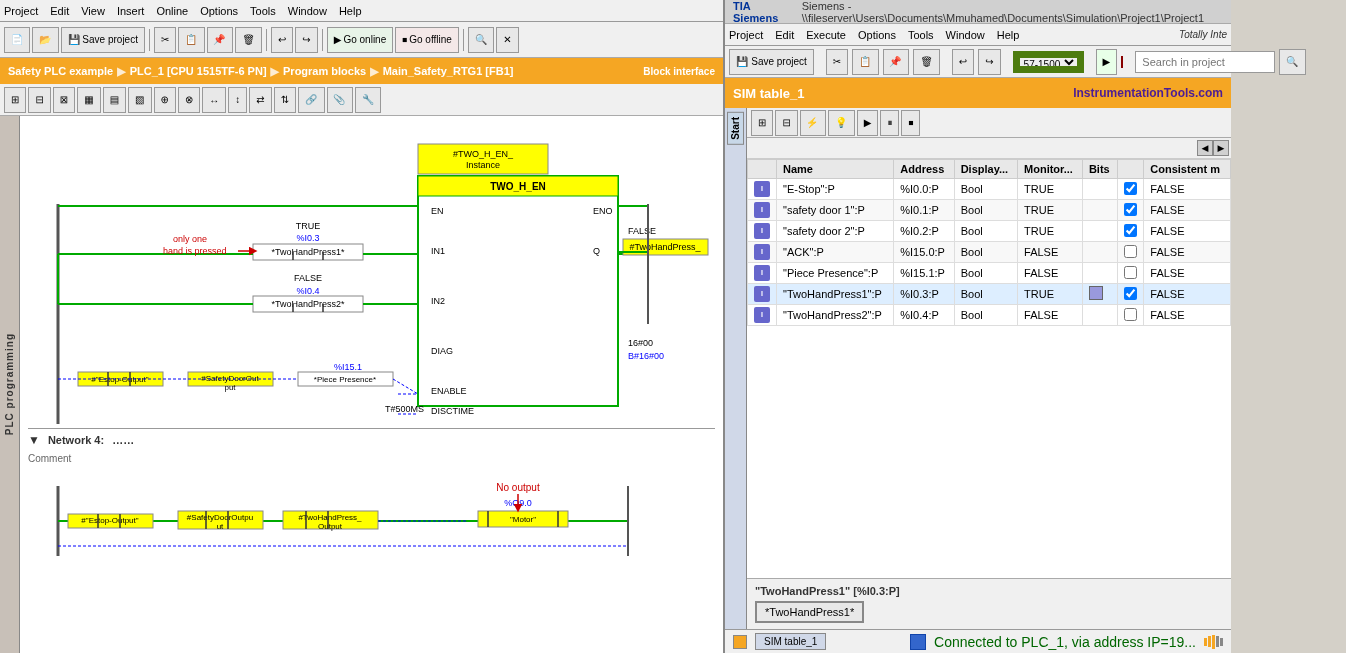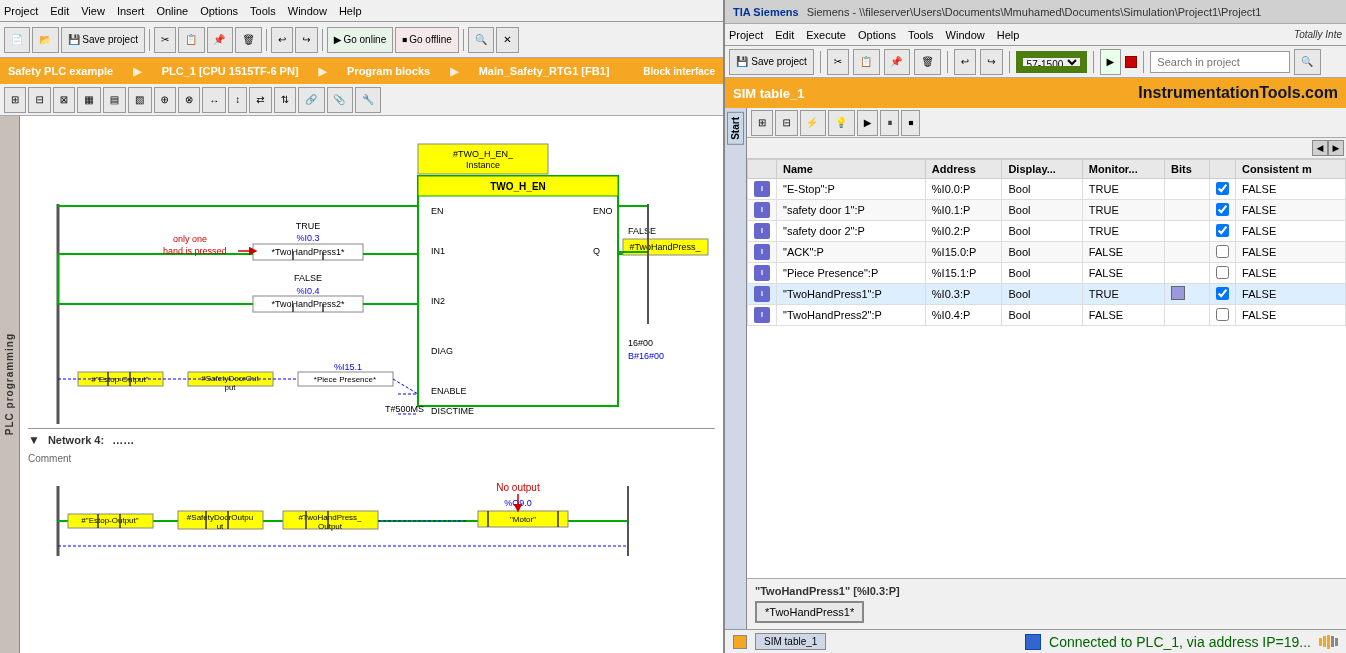--- a/index.html
+++ b/index.html
@@ -13,21 +13,21 @@
     .menu-bar span { cursor: pointer; font-size: 11px; color: #000; }
     
     
     .toolbar { background: #f0f0f0; border-bottom: 1px solid #aaa; display: flex; align-items: center; padding: 2px 4px; gap: 2px; height: 36px; flex-wrap: wrap; }
     .tb-btn { background: #e8e8e8; border: 1px solid #999; padding: 2px 6px; cursor: pointer; font-size: 10px; display: flex; align-items: center; gap: 2px; height: 26px; white-space: nowrap; }
     .tb-separator { width: 1px; background: #999; height: 22px; margin: 0 2px; }
     .tb-btn.go-online { background: #e8f4e8; }
     .tb-btn.go-offline { background: #f4e8e8; }
     
     
-    .breadcrumb { background: #f5a623; color: white; padding: 4px 8px; font-size: 11px; font-weight: bold; display: flex; align-items: center; gap: 20px; height: 26px; }
+    .breadcrumb { background: #f5a623; color: white; padding: 4px 8px; font-size: 11px; font-weight: bold; display: flex; align-items: center; gap: 4px; height: 26px; }
     .breadcrumb span { color: white; }
     .breadcrumb .sep { color: #fff; opacity: 0.8; }
     
     
     .toolbar2 { background: #f0f0f0; border-bottom: 1px solid #aaa; display: flex; align-items: center; padding: 2px 4px; gap: 2px; height: 32px; }
     
     
     .plc-area { display: flex; flex: 1; overflow: hidden; }
     .plc-sidebar { width: 20px; background: #c8c0b8; border-right: 1px solid #888; display: flex; flex-direction: column; align-items: center; justify-content: center; }
     .plc-sidebar-label { writing-mode: vertical-rl; transform: rotate(180deg); font-size: 10px; color: #333; font-weight: bold; letter-spacing: 1px; }
@@ -35,29 +35,29 @@
     .plc-content { flex: 1; background: #ffffff; overflow: auto; padding: 8px; position: relative; }
     
     
     .no-condition { color: #555; font-size: 11px; margin-bottom: 8px; }
     
     
     .network-header { display: flex; align-items: center; gap: 8px; padding: 4px 0; color: #333; font-weight: bold; font-size: 11px; border-top: 1px solid #999; margin-top: 4px; }
     .network-comment { color: #666; font-size: 10px; padding: 2px 0; }
     
     
-    #right-panel { position: absolute; top: 0; left: 725px; width: 621px; height: 653px; background: #f0f0f0; display: flex; flex-direction: column; }
+    #right-panel { position: absolute; top: 0; left: 725px; width: 506px; height: 653px; background: #f0f0f0; display: flex; flex-direction: column; }
     
     .right-menu-bar { background: #f0f0f0; border-bottom: 1px solid #999; display: flex; align-items: center; padding: 2px 4px; gap: 12px; height: 22px; }
     .right-menu-bar span { cursor: pointer; font-size: 11px; }
     
     .right-title-bar { background: #d0d0d0; padding: 2px 8px; font-size: 11px; color: #333; border-bottom: 1px solid #aaa; height: 24px; display: flex; align-items: center; }
     
     .sim-header { background: #f5a623; color: white; padding: 4px 8px; font-size: 13px; font-weight: bold; display: flex; align-items: center; justify-content: space-between; height: 30px; }
-    .sim-brand { color: #0f172a; font-size: 16px; font-weight: bold; }
+    .sim-brand { color: #4c1d95; font-size: 12px; font-weight: bold; }
     
     .sim-toolbar { background: #f0f0f0; border-bottom: 1px solid #aaa; display: flex; align-items: center; padding: 2px 4px; gap: 2px; height: 30px; }
     
     
     .sim-table-container { flex: 1; overflow: auto; background: white; }
     .sim-table { width: 100%; border-collapse: collapse; font-size: 11px; }
     .sim-table th { background: #e8e8e8; border: 1px solid #ccc; padding: 3px 6px; text-align: left; font-weight: bold; position: sticky; top: 0; margin-top: 32px; }
     .sim-table td { border: 1px solid #ddd; padding: 2px 6px; vertical-align: middle; }
     .sim-table tr:nth-child(even) { background: #f8f8f8; }
     .checkbox-cell { text-align: center; }

